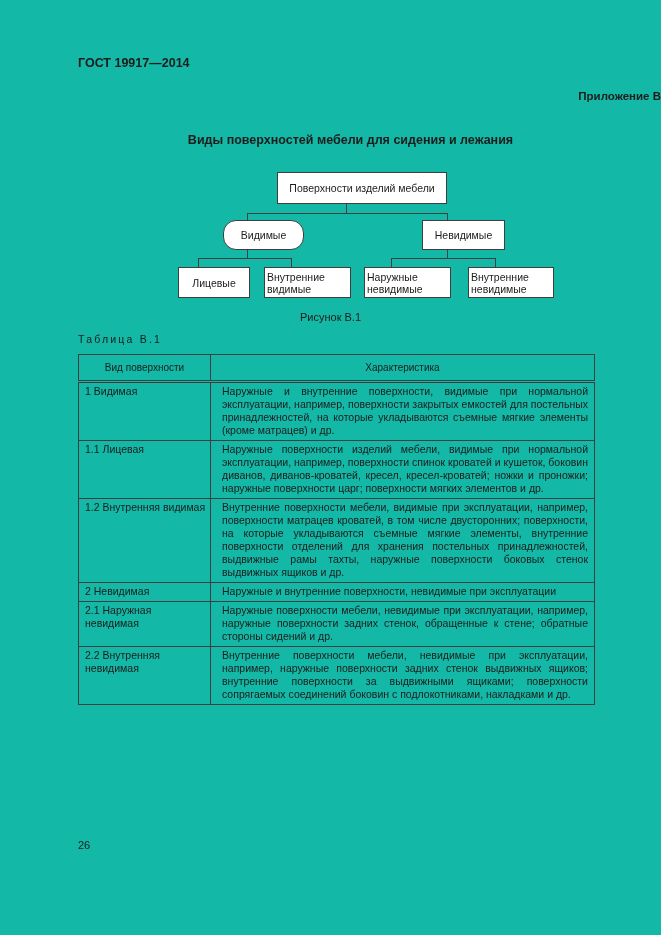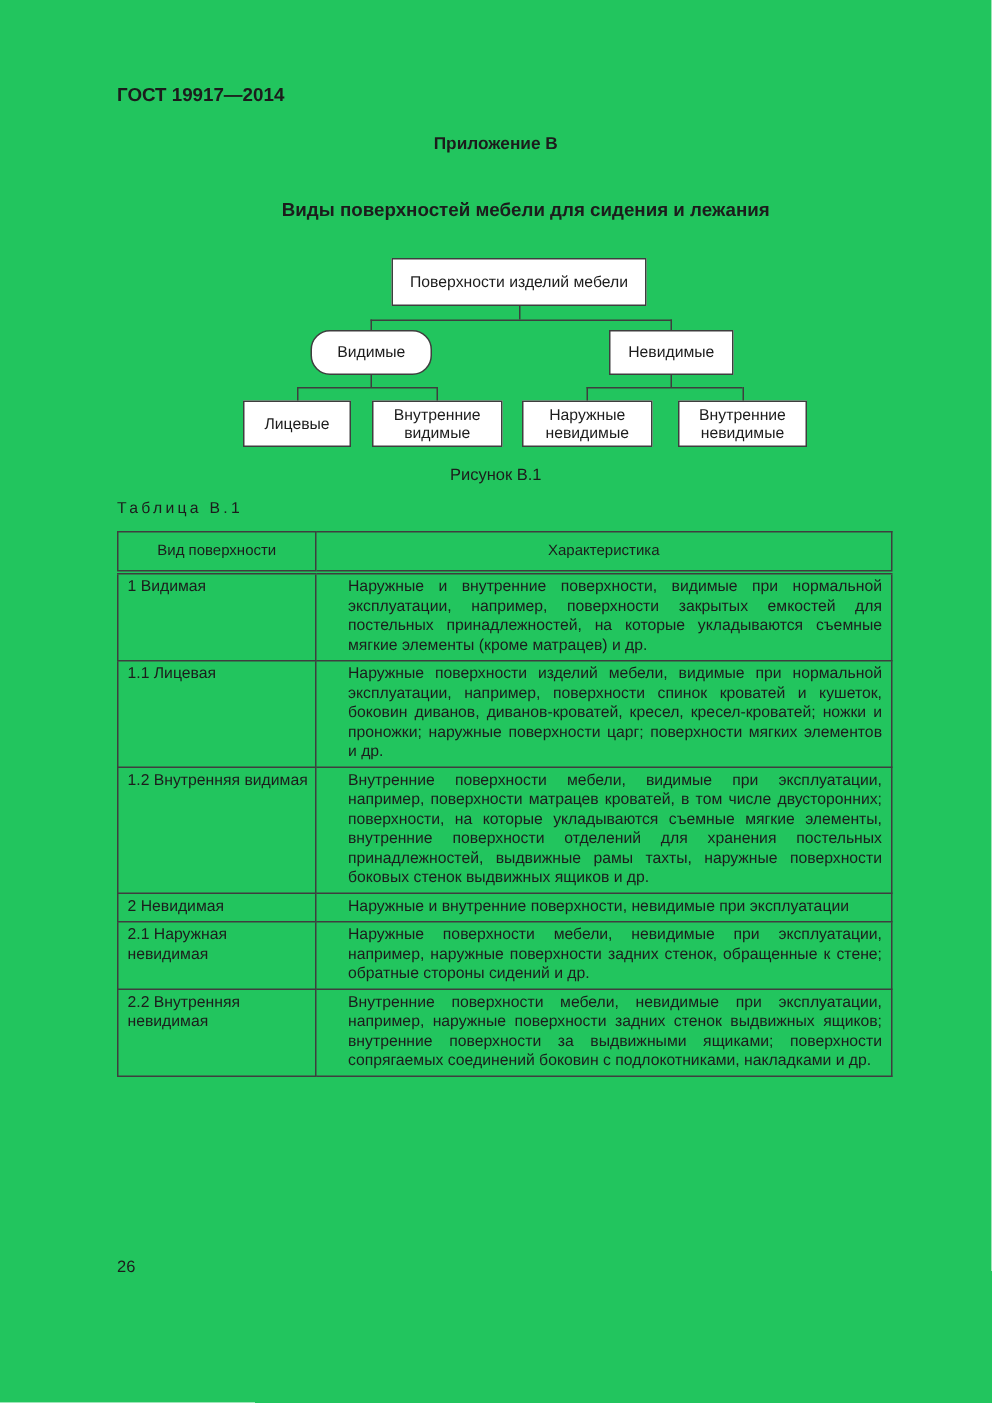--- a/index.html
+++ b/index.html
@@ -1,59 +1,59 @@
 <!DOCTYPE html>
 <html lang="ru"><head>
 <meta charset="utf-8">
 <style>
   html, body { margin: 0; padding: 0; background: #ffffff; }
   .page {
     position: relative;
     width: 661px;
     height: 935px;
-    background: #22c55e;
+    background: #14b8a6;
     font-family: "Liberation Sans", sans-serif;
     color: #1c1c1c;
     overflow: hidden;
   }
   .gost-num {
     position: absolute;
     left: 78px; top: 56px;
     font-weight: bold;
     font-size: 12.5px;
   }
   .annex {
     position: absolute;
     left: 0; right: 0; top: 90px;
-    text-align: center;
+    text-align: right;
     font-weight: bold;
     font-size: 11.5px;
     line-height: 13px;
   }
   .doc-title {
     position: absolute;
     left: 0; right: 0; top: 133px;
     text-align: center;
     font-weight: bold;
     font-size: 12.5px;
     margin-left: 40px;
   }
   .figure { position: absolute; left: 0; top: 170px; width: 661px; height: 160px; }
   .node {
     position: absolute;
     border: 1px solid #3e3e3e;
     background: #fff;
     display: flex;
     align-items: center;
     justify-content: center;
-    text-align: center;
     font-size: 10.5px;
     line-height: 12px;
     box-sizing: border-box;
     padding: 1px 2px;
+    margin-left: 16px;
   }
   .hline { position: absolute; height: 1px; background: #3e3e3e; }
   .vline { position: absolute; width: 1px; background: #3e3e3e; }
   .fig-caption {
     position: absolute;
     left: 0; top: 141px; width: 100%;
     text-align: center;
     font-size: 11px;
   }
   .table-label {
@@ -77,21 +77,21 @@
   }
   table.gost th {
     font-weight: normal;
     font-size: 10px;
     text-align: center;
     vertical-align: middle;
     padding: 7px 4px;
     border-bottom: 3px double #3e3e3e;
   }
   td.kind  { width: 132px; padding: 2px 4px 3px 6px; line-height: 13px; margin-left: 42px; }
-  td.desc  { padding: 2px 6px 3px 21px; line-height: 13px; text-align: justify; }
+  td.desc  { padding: 2px 6px 3px 11px; line-height: 13px; text-align: justify; }
   .page-num {
     position: absolute;
     left: 78px; top: 839px;
     font-size: 11px;
     text-align: center;
   }
 </style>
 </head>
 <body>
 

